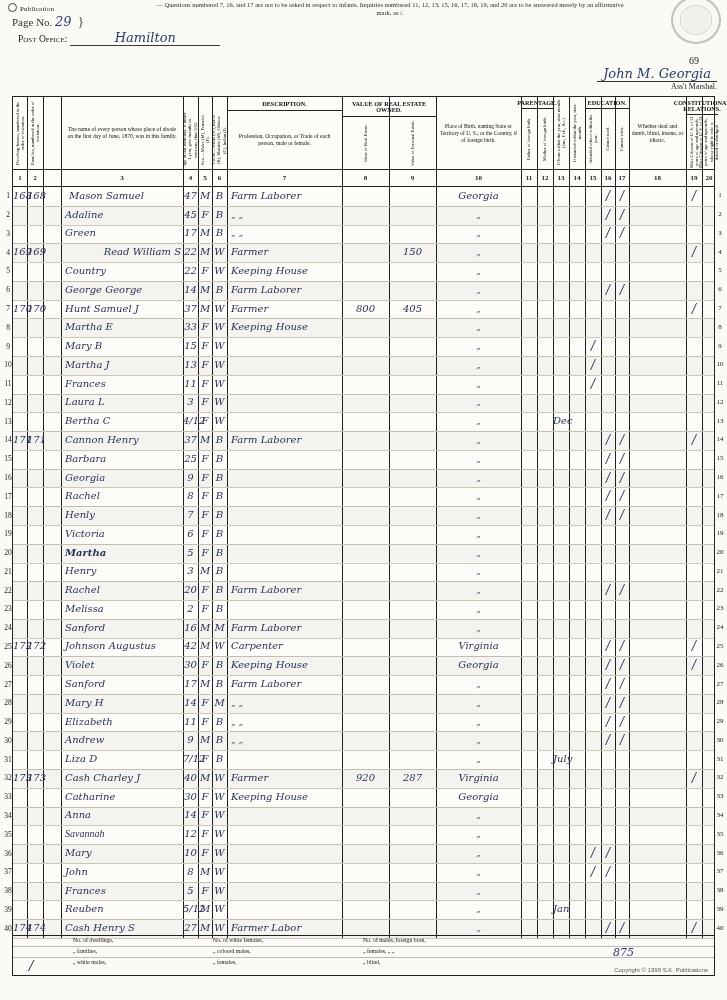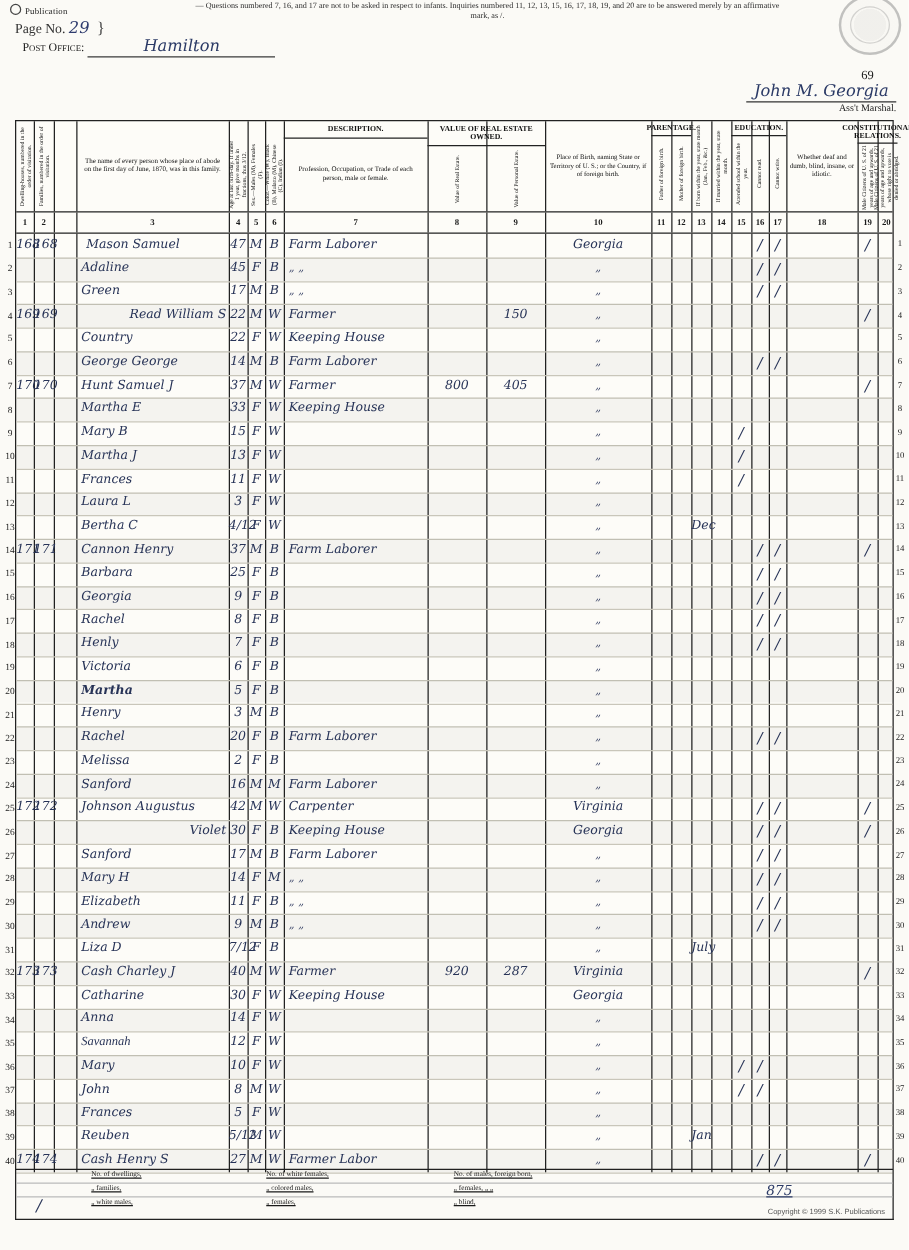--- a/index.html
+++ b/index.html
@@ -97,21 +97,21 @@
   .rnum{
     position:absolute;right:0;width:12px;text-align:center;font-size:7px;
     font-family:"Liberation Serif",serif;font-style:normal;color:#222;
   }
   
   .footer{
     position:absolute;left:12px;top:936px;width:703px;height:40px;border:1px solid #222;border-top:none;
     box-sizing:border-box;font-size:6px;
   }
   .frow{position:relative;height:10px;border-bottom:1px solid #bbb;}
-  .fcell{position:absolute;top:1px;font-size:5.8px;text-decoration:underline;}
+  .fcell{position:absolute;top:1px;font-size:5.8px;}
   .copyright{
     position:absolute;right:6px;bottom:2px;font-size:6px;color:#555;
     font-family:"Liberation Sans",sans-serif;
   }
   .slash{
     position:absolute;left:16px;bottom:2px;font-family:"DejaVu Serif",serif;font-style:italic;
     color:#273357;font-size:13px;
   }
 </style>
 </head>
@@ -579,21 +579,21 @@
         <div class="cell c" style="left: 199px; width: 15px; top: 453.487px; text-align: center;">W</div>
         <div class="cell" style="left: 218px; width: 110px; top: 453.487px;">Carpenter</div>
         <div class="cell c" style="left: 423px; width: 85px; top: 453.487px; text-align: center;">Virginia</div>
         <div class="cell c" style="left: 588px; width: 14px; top: 453.487px; text-align: center; font-size: 12px;">/</div>
         <div class="cell c" style="left: 602px; width: 14px; top: 453.487px; text-align: center; font-size: 12px;">/</div>
         <div class="cell c" style="left: 673px; width: 16px; top: 453.487px; text-align: center; font-size: 12px;">/</div>
         <div class="rowshade" style="top: 469.375px; height: 18.775px;"></div>
         <div class="rowsep" style="top: 488.15px;"></div>
         <div class="lnum" style="top: 473.762px; left: -12px; position: absolute;">26</div>
         <div class="rnum" style="top: 473.762px; right: -12px; position: absolute;">26</div>
-        <div class="cell" style="left: 52px; width: 116px; top: 472.262px; text-align: right;">Violet</div>
+        <div class="cell" style="left: 52px; width: 116px; top: 472.262px;">Violet</div>
         <div class="cell c" style="left: 170px; width: 15px; top: 472.262px; text-align: center;">30</div>
         <div class="cell c" style="left: 185px; width: 14px; top: 472.262px; text-align: center;">F</div>
         <div class="cell c" style="left: 199px; width: 15px; top: 472.262px; text-align: center;">B</div>
         <div class="cell" style="left: 218px; width: 110px; top: 472.262px;">Keeping House</div>
         <div class="cell c" style="left: 423px; width: 85px; top: 472.262px; text-align: center;">Georgia</div>
         <div class="cell c" style="left: 588px; width: 14px; top: 472.262px; text-align: center; font-size: 12px;">/</div>
         <div class="cell c" style="left: 602px; width: 14px; top: 472.262px; text-align: center; font-size: 12px;">/</div>
         <div class="cell c" style="left: 673px; width: 16px; top: 472.262px; text-align: center; font-size: 12px;">/</div>
         <div class="rowsep" style="top: 506.925px;"></div>
         <div class="lnum" style="top: 492.537px; left: -12px; position: absolute;">27</div>

